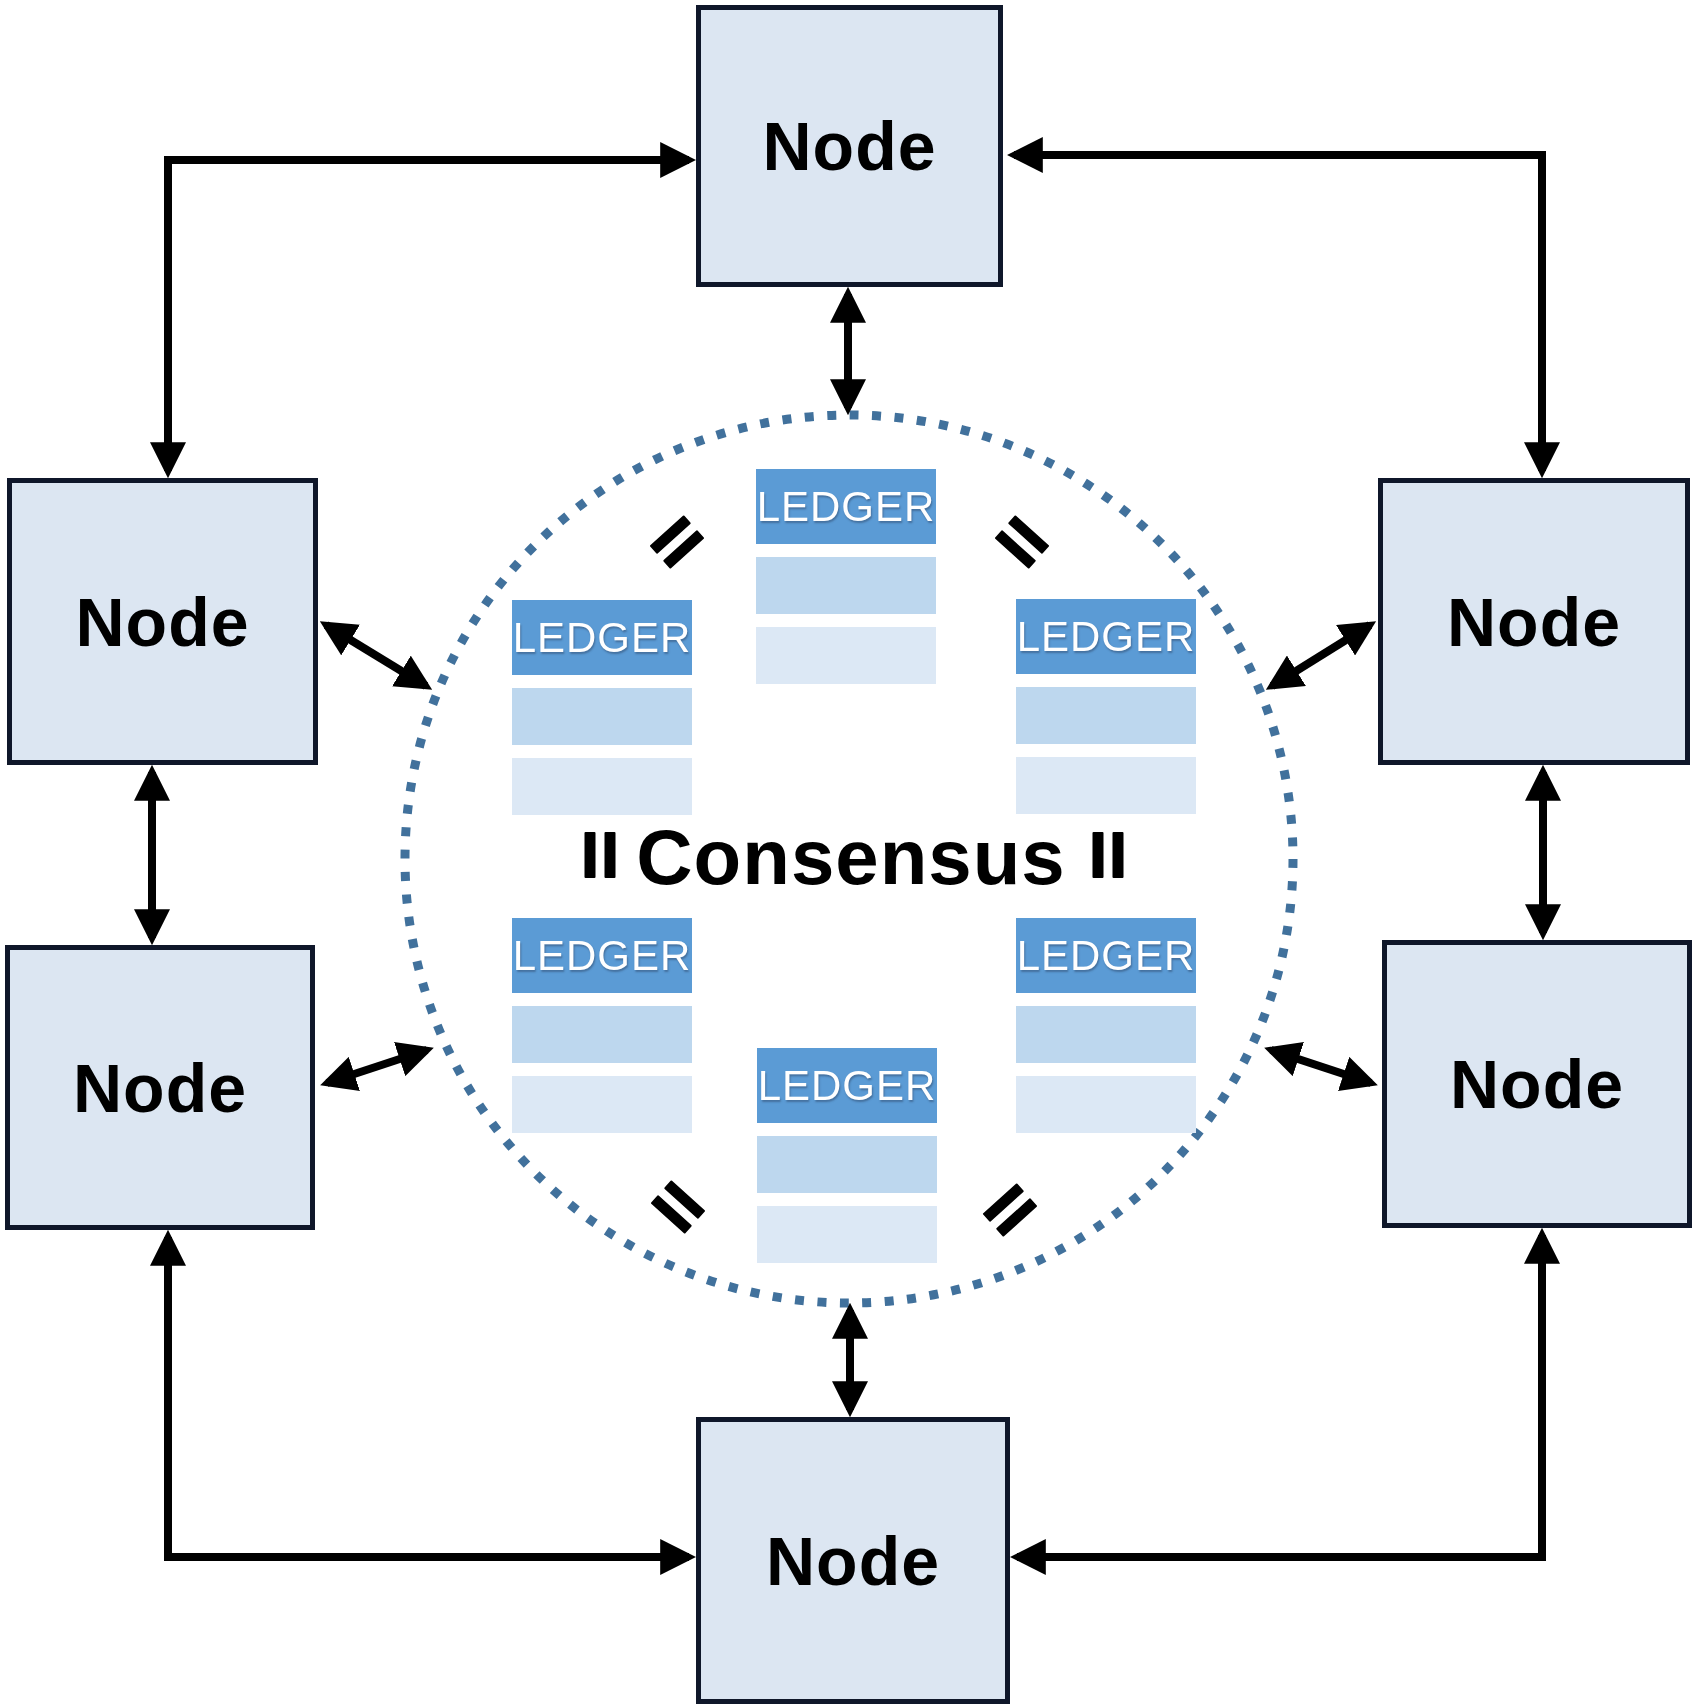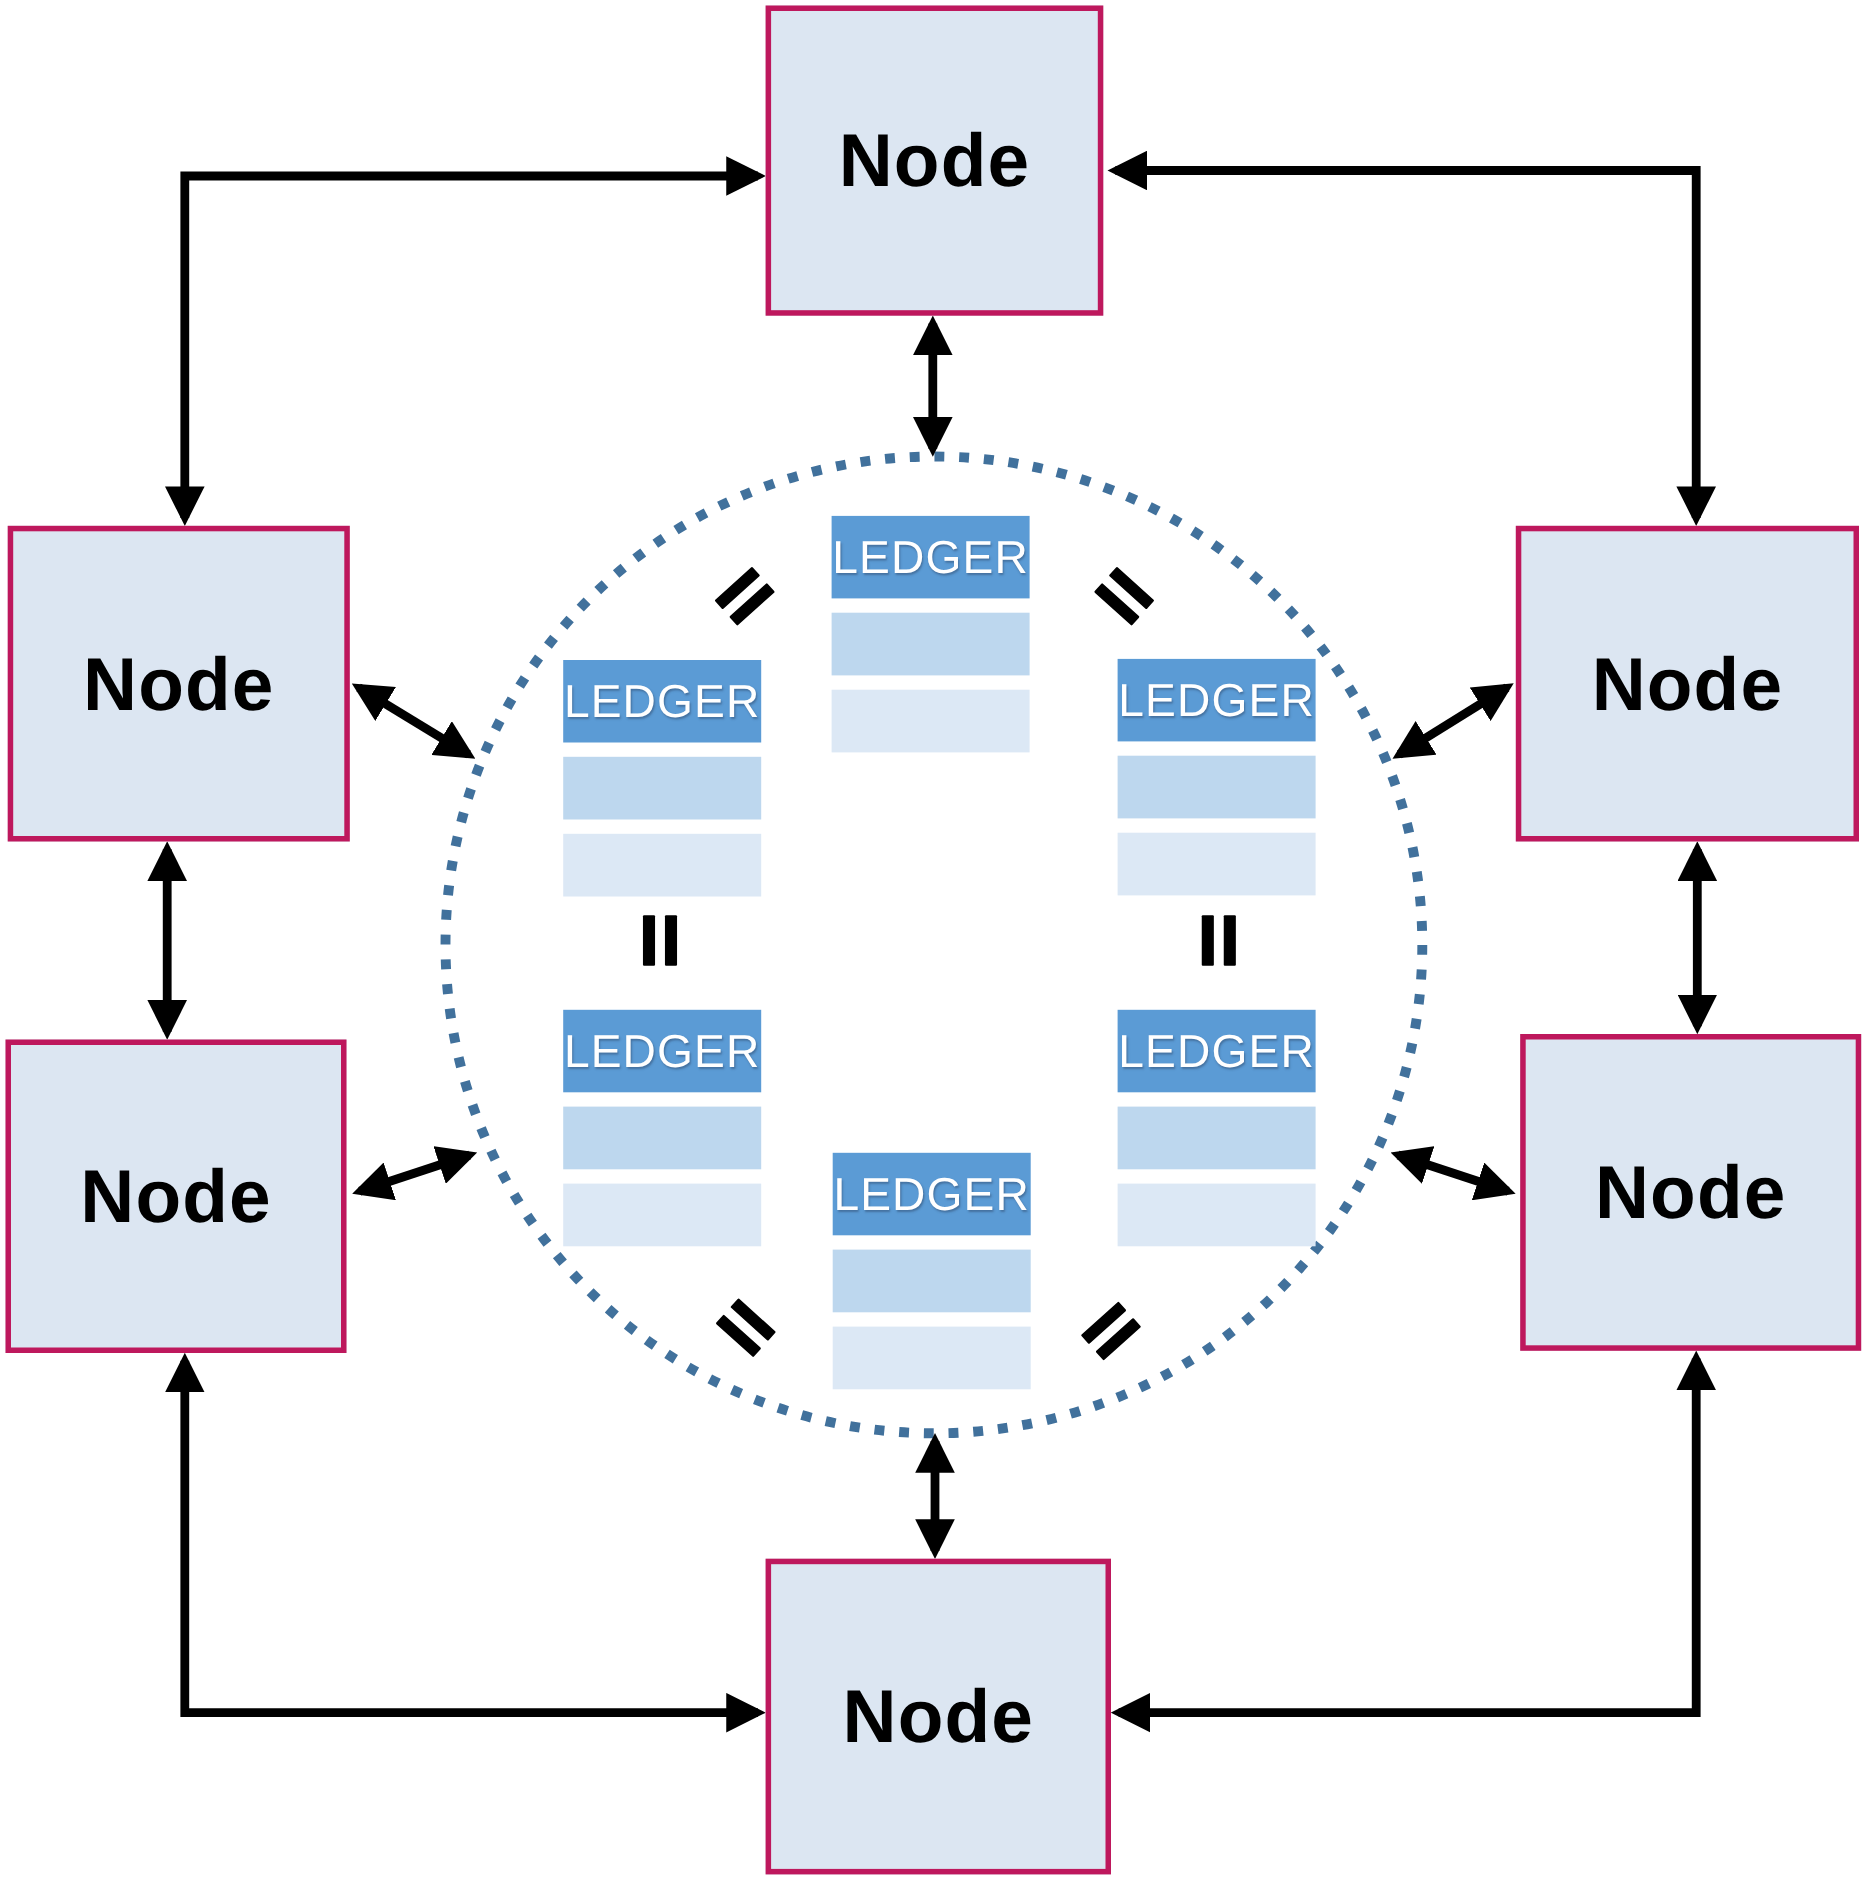--- a/index.html
+++ b/index.html
@@ -8,21 +8,21 @@
     width:1698px;height:1706px;
     background:#ffffff;
     font-family:"Liberation Sans", sans-serif;
     overflow:hidden;
   }
   .connectors{position:absolute;left:0;top:0;}
 
   .node{
     position:absolute;
     background:#dce6f2;
-    border:5px solid #be185d;
+    border:5px solid #0f172a;
     box-sizing:border-box;
     display:flex;align-items:center;justify-content:center;
     font-weight:bold;font-size:68px;color:#000;
     letter-spacing:1px;
   }
   .node-top        {left:696px;  top:5px;    width:307px; height:282px;}
   .node-upper-left {left:7px;    top:478px;  width:311px; height:287px;}
   .node-upper-right{left:1378px; top:478px;  width:312px; height:287px;}
   .node-lower-left {left:5px;    top:945px;  width:310px; height:285px;}
   .node-lower-right{left:1382px; top:940px;  width:310px; height:288px;}
@@ -141,20 +141,21 @@
     <div class="ledger-row row-light"></div>
   </div>
   <div class="ledger" style="left:757px;top:1048px">
     <div class="ledger-header">
       <span>LEDGER</span>
     </div>
     <div class="ledger-row row-medium"></div>
     <div class="ledger-row row-light"></div>
   </div>
 
+  <div class="consensus">Consensus</div>
 
   <div class="equals" style="left:677px;top:542px;--rot:-42deg">
       <i></i>
       <i></i>
     </div>
   <div class="equals" style="left:1022px;top:542px;--rot:42deg">
       <i></i>
       <i></i>
     </div>
   <div class="equals" style="left:600px;top:855px;--rot:90deg">

